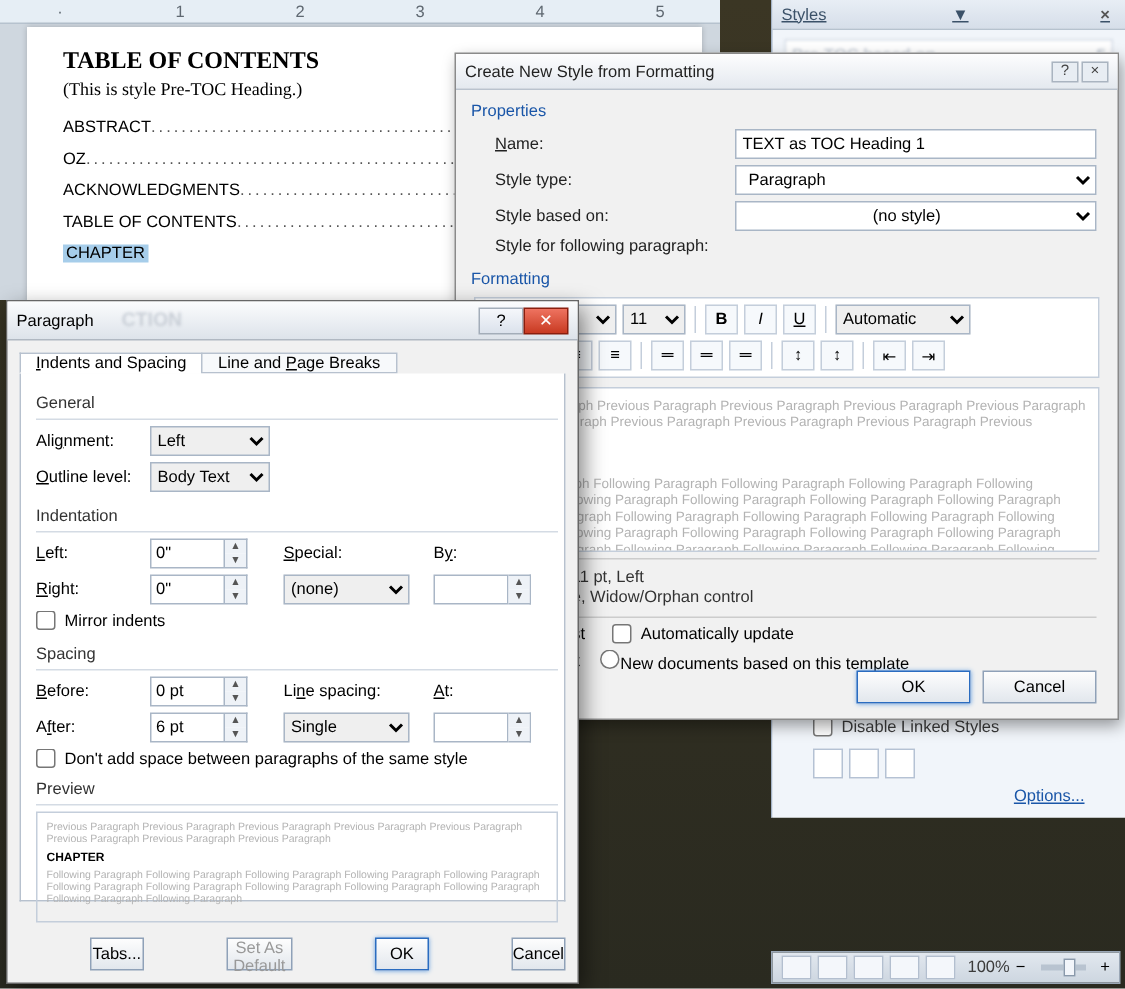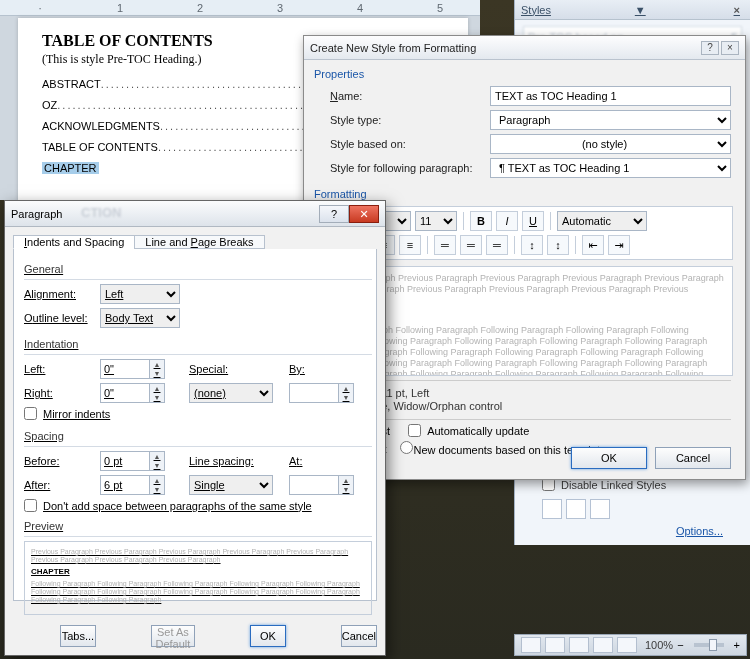--- a/index.html
+++ b/index.html
@@ -54,21 +54,21 @@
   .para-dialog { position:absolute; top:200px; left:4px; width:382px; height:456px; background:#f1f1f1; border:1px solid #666; box-shadow:3px 5px 14px rgba(0,0,0,.5);}
   .para-title { height:26px; background:linear-gradient(#fbfcfd,#dde3ea); border-bottom:1px solid #b0b8c2; display:flex; align-items:center; padding:0 6px;}
   .para-title .winbtns { margin-left:auto; display:flex;}
   .para-title .wb{ width:30px;height:18px;border:1px solid #a3adb9;background:linear-gradient(#f5f7fb,#dbe2ec);text-align:center;line-height:16px;}
   .para-title .wb.close{ background:linear-gradient(#ee7360,#c83a22); color:#fff; border-color:#8a1e0e;}
   .ghost-word { position:absolute; top:4px; left:76px; color:#c9cfd7; font-weight:bold; filter:blur(1px); font-size:13px;}
   .tabs { display:flex; margin:8px 8px 0 8px;}
   .tabs .tab { padding:0 10px; border:1px solid #b7c1ce; background:#f7f9fb; margin-right:-1px; cursor:pointer;}
   .tabs .tab.active { background:#fff; border-bottom-color:#fff;}
   .tabs .tab .u { text-decoration:underline;}
-  .tab-body { margin:0 8px 0 8px; background:#fff; border:1px solid #b7c1ce; border-top:none; padding:8px 4px 10px 10px; height:352px; position:relative;text-decoration:underline;}
+  .tab-body { margin:0 8px 0 8px; background:#fff; border:1px solid #b7c1ce; border-top:none; padding:8px 4px 10px 10px; height:352px; position:relative;}
   .sec-label{color:#333; margin:6px 0 4px 0;}
   .sec-label + hr{border:none;border-top:1px solid #d4dbe4;margin-bottom:4px;}
   .prow { display:flex; align-items:center; margin-bottom:4px; }
   .prow label{ width:76px;}
   .prow .u{text-decoration:underline;}
   .spin { display:flex; align-items:center;}
   .spin input{width:50px;height:20px;border:1px solid #a9b6c6;padding:0 3px;}
   .spin .arrows{display:flex;flex-direction:column;border:1px solid #a9b6c6;border-left:none;}
   .spin .arrows div{width:14px;height:9px;background:#eef2f7;text-align:center;font-size:7px;line-height:9px;color:#555;}
   .tab-body select{height:20px;border:1px solid #a9b6c6;}
@@ -153,21 +153,20 @@
   <div class="form-row">
       <label>Style type:</label>
       <select><option>Paragraph</option></select>
     </div>
   <div class="form-row">
       <label>Style based on:</label>
       <select style="text-align:center"><option>(no style)</option></select>
     </div>
   <div class="form-row">
       <label>Style for following paragraph:</label>
-      <select><option>¶ TEXT as TOC Heading 1</option></select>
     </div>
   <div class="grp-label">Formatting</div>
   <div class="fmt-toolbar">
     <div class="tb-row">
       <select style="width:90px"><option>Arial</option></select>
       <select style="width:42px"><option>11</option></select>
       <div class="tb-sep"></div>
       <div class="tb-btn">
           <b>B</b>
         </div>

